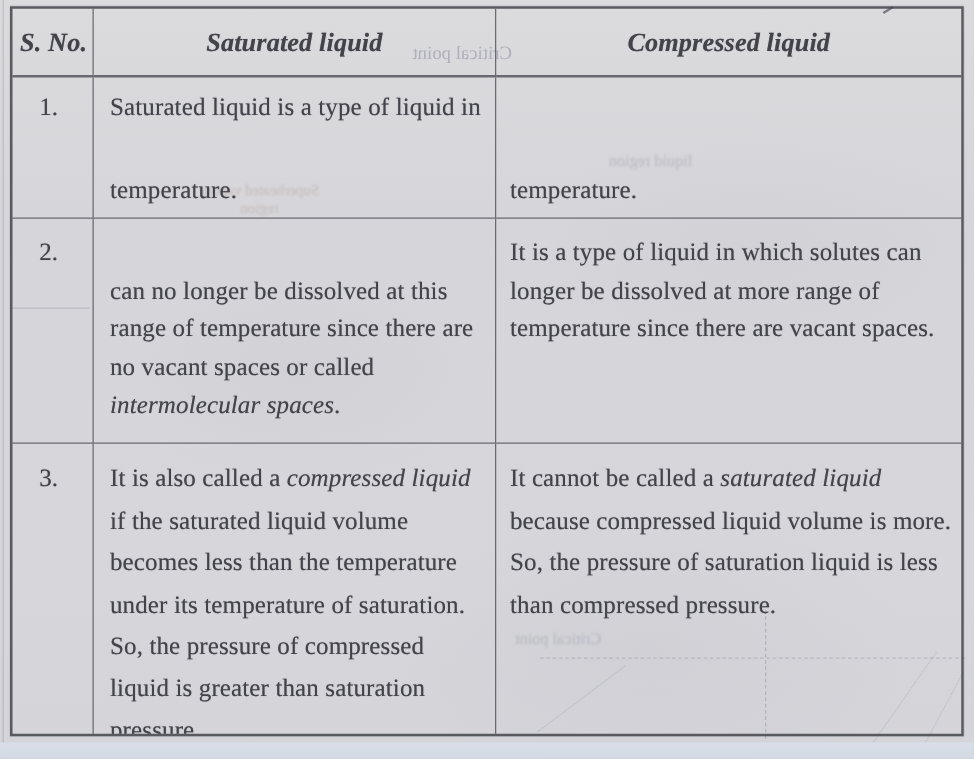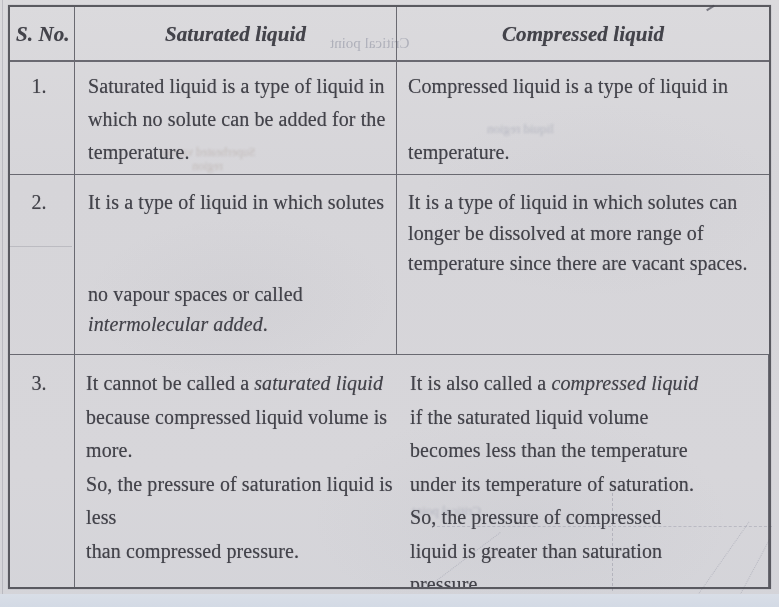--- a/index.html
+++ b/index.html
@@ -114,27 +114,27 @@
   <div class="mark-tr"></div>
   <div class="smudge-col1"></div>
 
   <div class="cmp-table">
 
     <div class="cell hdr sno">S. No.</div>
     <div class="cell hdr">Saturated liquid</div>
     <div class="cell hdr last-col">Compressed liquid</div>
 
     <div class="cell num r1">1.</div>
-    <div class="cell body-sat r1"><span>Saturated liquid is a type of liquid in</span><br><span>which no solute can be added for the</span><br><span>temperature.</span></div>
-    <div class="cell body-cmp r1 last-col"><span>Compressed liquid is a type of liquid in</span><br><br><span>temperature.</span></div>
+    <div class="cell body-sat r1"><span>Saturated liquid is a type of liquid in</span><br><br><span>temperature.</span></div>
+    <div class="cell body-cmp r1 last-col"><br><br><span>temperature.</span></div>
 
     <div class="cell num r2">2.</div>
-    <div class="cell body-sat r2"><span>It is a type of liquid in which solutes</span><br><br><br><span>no vapour spaces or called</span><br><i>intermolecular added</i><span>.</span></div>
+    <div class="cell body-sat r2"><br><span>can no longer be dissolved at this</span><br><span>range of temperature since there are</span><br><span>no vacant spaces or called</span><br><i>intermolecular spaces</i><span>.</span></div>
     <div class="cell body-cmp r2 last-col"><span>It is a type of liquid in which solutes can</span><br><span>longer be dissolved at more range of</span><br><span>temperature since there are vacant spaces.</span></div>
 
     <div class="cell num r3 last-row">3.</div>
+    <div class="cell body-sat r3 last-row"><span>It is also called a </span><i>compressed liquid</i><br><span>if the saturated liquid volume</span><br><span>becomes less than the temperature</span><br><span>under its temperature of saturation.</span><br><span>So, the pressure of compressed</span><br><span>liquid is greater than saturation</span><br><span>pressure.</span></div>
     <div class="cell body-cmp r3 last-col last-row"><span>It cannot be called a </span><i>saturated liquid</i><br><span>because compressed liquid volume is more.</span><br><span>So, the pressure of saturation liquid is less</span><br><span>than compressed pressure.</span></div>
-    <div class="cell body-sat r3 last-row"><span>It is also called a </span><i>compressed liquid</i><br><span>if the saturated liquid volume</span><br><span>becomes less than the temperature</span><br><span>under its temperature of saturation.</span><br><span>So, the pressure of compressed</span><br><span>liquid is greater than saturation</span><br><span>pressure.</span></div>
 
   </div>
 
   <div class="bottom-strip"></div>
 </div>
 
 </body></html>

